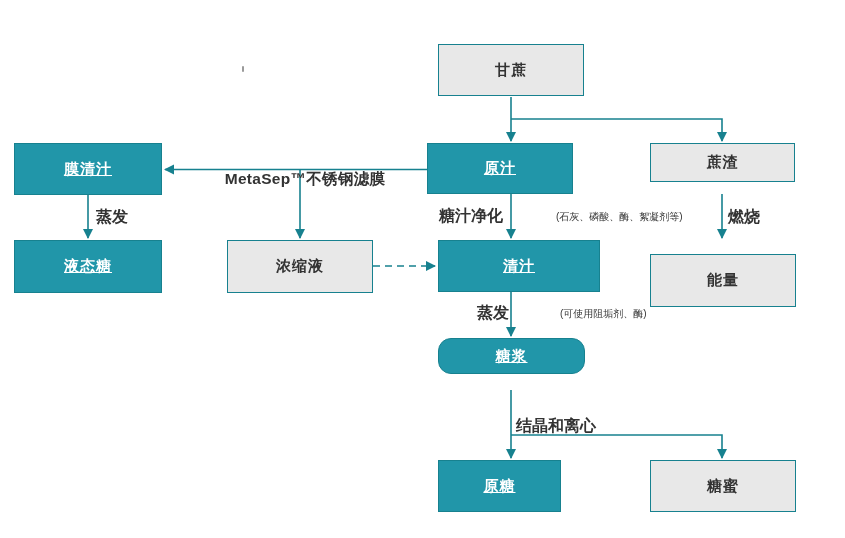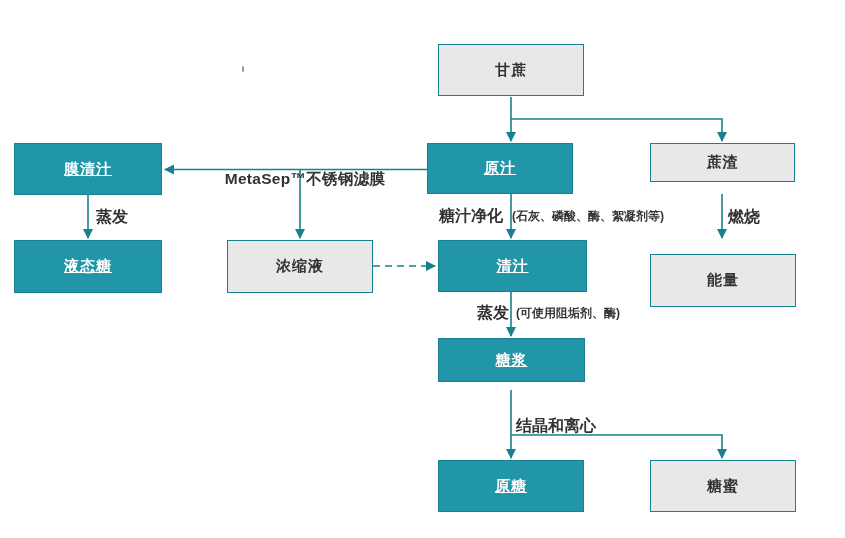--- a/index.html
+++ b/index.html
@@ -54,23 +54,24 @@
     text-decoration: underline;
   }
   .edge-label {
     position: absolute;
     color: var(--text_dark);
     font-size: 16px;
     font-weight: 600;
     white-space: nowrap;
   }
   .edge-label .note {
-    font-size: 12px;
-    font-weight: 700;
+    font-size: 10px;
+    font-weight: 400;
     letter-spacing: 0;
+    margin-left: 44px;
   }
   .label-row {
     display: flex;
     align-items: center;
     gap: 9px;
   }
   .centered { text-align: center; }
   .stray-mark {
     position: absolute;
     left: 242px; top: 66px;
@@ -131,33 +132,33 @@
   </div>
 
   <div class="node accent" style="left:14px; top:240px; width:148px; height:53px;">
     <span>液态糖</span>
   </div>
 
   <div class="node plain" style="left:227px; top:240px; width:146px; height:53px;">
     <span>浓缩液</span>
   </div>
 
-  <div class="node accent" style="left:438px; top:240px; width:149px; height:52px;">
+  <div class="node accent" style="left:438px; top:240px; width:162px; height:52px;">
     <span>清汁</span>
   </div>
 
   <div class="node plain" style="left:650px; top:240px; width:146px; height:53px;margin-top:14px;">
     <span>能量</span>
   </div>
 
-  <div class="node accent" style="left:438px; top:338px; width:147px; height:44px;">
+  <div class="node accent" style="left:438px; top:338px; width:147px; height:36px;border-radius:13px;">
     <span>糖浆</span>
   </div>
 
-  <div class="node accent" style="left:438px; top:460px; width:146px; height:52px;">
+  <div class="node accent" style="left:438px; top:460px; width:123px; height:52px;">
     <span>原糖</span>
   </div>
 
   <div class="node plain" style="left:650px; top:460px; width:146px; height:52px;">
     <span>糖蜜</span>
   </div>
 
   <div class="edge-label centered" style="left:205px; top:145px; width:200px; font-size:15.5px; letter-spacing:0.3px;margin-top:24px;">MetaSep™不锈钢滤膜</div>
 
   <div class="edge-label" style="left:96px; top:207px;">蒸发</div>

